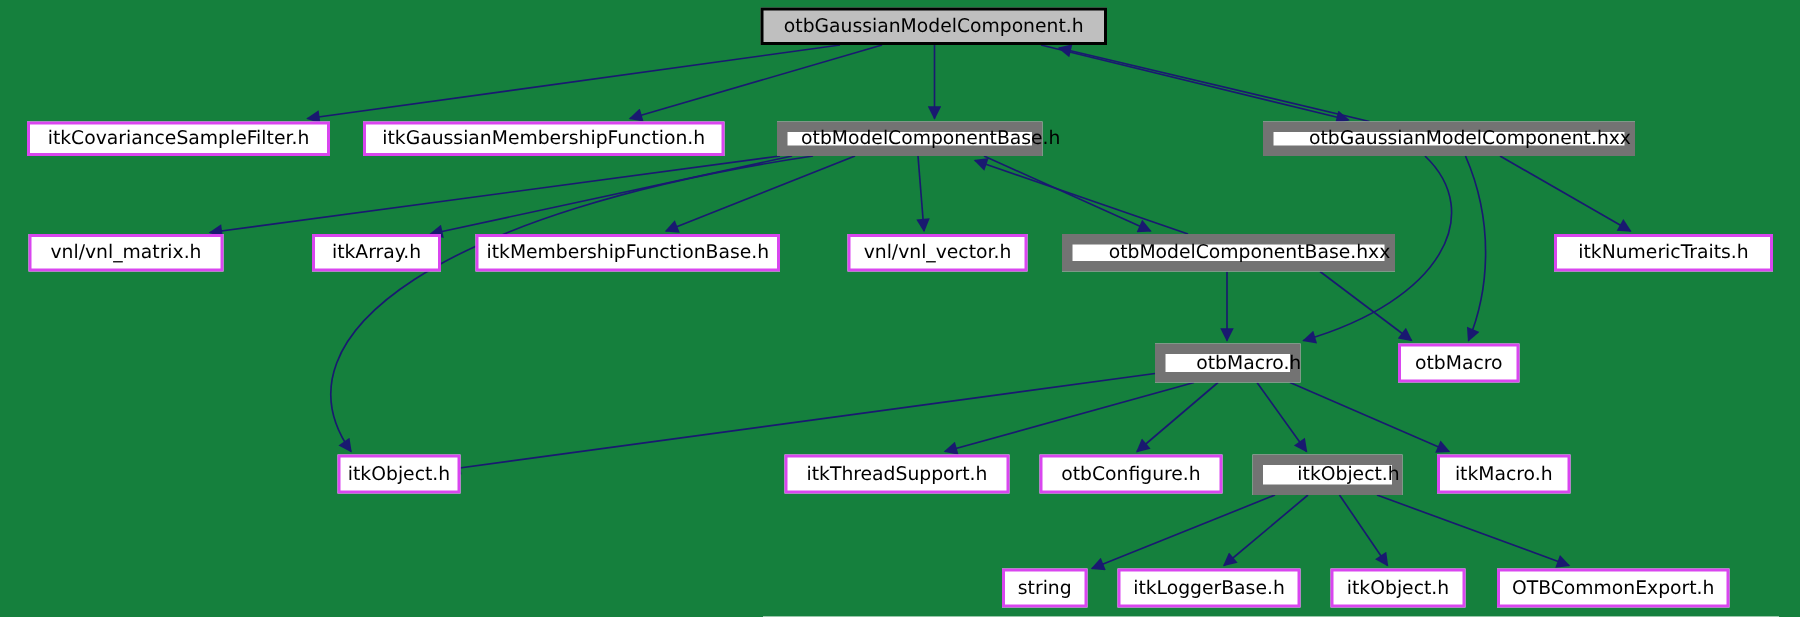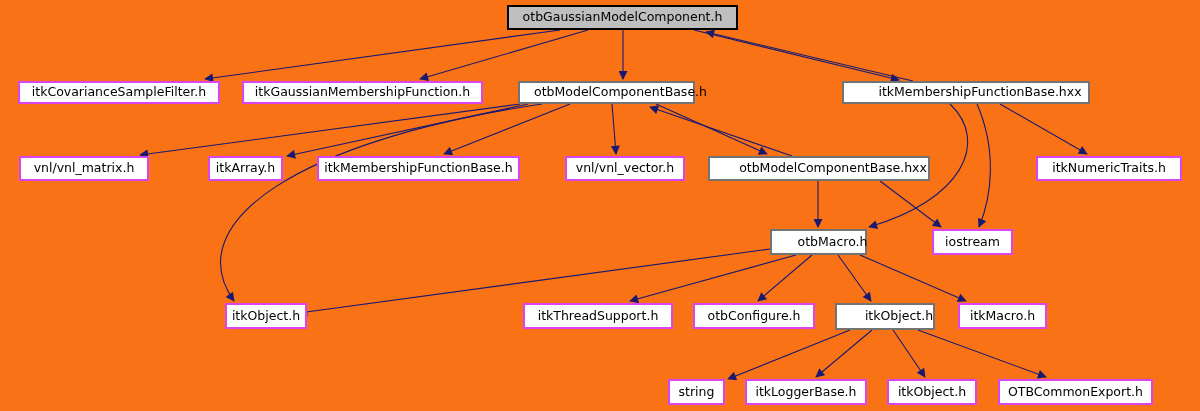--- a/index.html
+++ b/index.html
@@ -1,29 +1,29 @@
 <!DOCTYPE html>
 <html><head>
 <meta charset="utf-8">
 <title>Diagram</title>
 <style>
   html,body { margin:0; padding:0; background:#ffffff; }
   .graph {
-    position:relative; width:1200px; height:411px; background:#f97316;
+    position:relative; width:1200px; height:411px; background:#15803d;
     font-family:"DejaVu Sans","Liberation Sans",sans-serif;
     overflow:hidden;
   }
   .graph svg { position:absolute; left:0; top:0; z-index:1; }
   .node {
     position:absolute; box-sizing:border-box; z-index:2;
     display:flex; align-items:center; justify-content:center;
     background:#ffffff; border:2px solid #d946ef;
     font-size:12.5px; color:#000; white-space:nowrap; line-height:1;
   }
-  .node.linked { border:2px solid #737373;padding-left:28px; }
+  .node.linked { border:7px solid #737373;padding-left:28px; }
   .node.main   { background:#bfbfbf; border:2px solid #000000; }
   path.edge { stroke:#191970; stroke-width:1.1; fill:none; }
 </style>
 </head>
 <body>
 
 <div class="graph">
 
   <svg width="1200" height="411" viewBox="0 0 1200 411">
     <defs>
@@ -63,31 +63,31 @@
     <path class="edge" marker-end="url(#arrow)" d="M872,330 L816,377"></path>
     <path class="edge" marker-end="url(#arrow)" d="M893,330 L925,377"></path>
     <path class="edge" marker-end="url(#arrow)" d="M918,330 L1046,377"></path>
   </svg>
 
   <div class="node main" style="left:507px;top:5px;width:231px;height:25px">otbGaussianModelComponent.h</div>
 
   <div class="node" style="left:18px;top:81px;width:202px;height:23px">itkCovarianceSampleFilter.h</div>
   <div class="node" style="left:242px;top:81px;width:241px;height:23px">itkGaussianMembershipFunction.h</div>
   <div class="node linked" style="left:518px;top:81px;width:177px;height:23px">otbModelComponentBase.h</div>
-  <div class="node linked" style="left:842px;top:81px;width:248px;height:23px">itkMembershipFunctionBase.hxx</div>
+  <div class="node linked" style="left:842px;top:81px;width:248px;height:23px">otbGaussianModelComponent.hxx</div>
 
   <div class="node" style="left:19px;top:156px;width:130px;height:25px">vnl/vnl_matrix.h</div>
-  <div class="node" style="left:208px;top:156px;width:75px;height:25px">itkArray.h</div>
+  <div class="node" style="left:208px;top:156px;width:86px;height:25px">itkArray.h</div>
   <div class="node" style="left:317px;top:156px;width:203px;height:25px">itkMembershipFunctionBase.h</div>
   <div class="node linked" style="left:708px;top:156px;width:222px;height:25px">otbModelComponentBase.hxx</div>
   <div class="node" style="left:565px;top:156px;width:120px;height:25px">vnl/vnl_vector.h</div>
   <div class="node" style="left:1036px;top:156px;width:146px;height:25px">itkNumericTraits.h</div>
 
   <div class="node linked" style="left:770px;top:229px;width:97px;height:26px">otbMacro.h</div>
-  <div class="node" style="left:932px;top:229px;width:81px;height:26px">iostream</div>
+  <div class="node" style="left:932px;top:229px;width:81px;height:26px">otbMacro</div>
 
   <div class="node" style="left:225px;top:303px;width:82px;height:26px">itkObject.h</div>
   <div class="node" style="left:523px;top:303px;width:150px;height:26px">itkThreadSupport.h</div>
   <div class="node" style="left:693px;top:303px;width:122px;height:26px">otbConfigure.h</div>
   <div class="node linked" style="left:835px;top:303px;width:100px;height:27px">itkObject.h</div>
   <div class="node" style="left:958px;top:303px;width:89px;height:26px">itkMacro.h</div>
 
   <div class="node" style="left:668px;top:379px;width:57px;height:26px">string</div>
   <div class="node" style="left:745px;top:379px;width:122px;height:26px">itkLoggerBase.h</div>
   <div class="node" style="left:887px;top:379px;width:90px;height:26px">itkObject.h</div>

